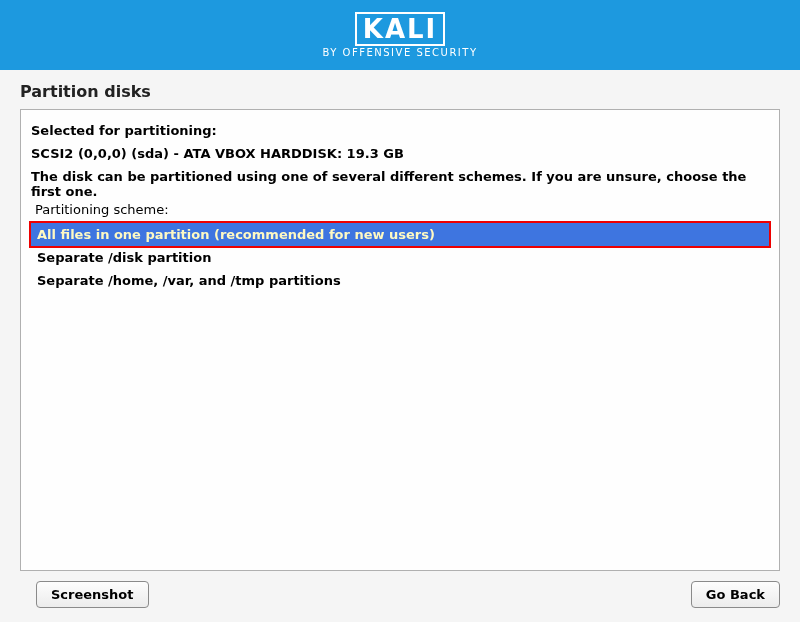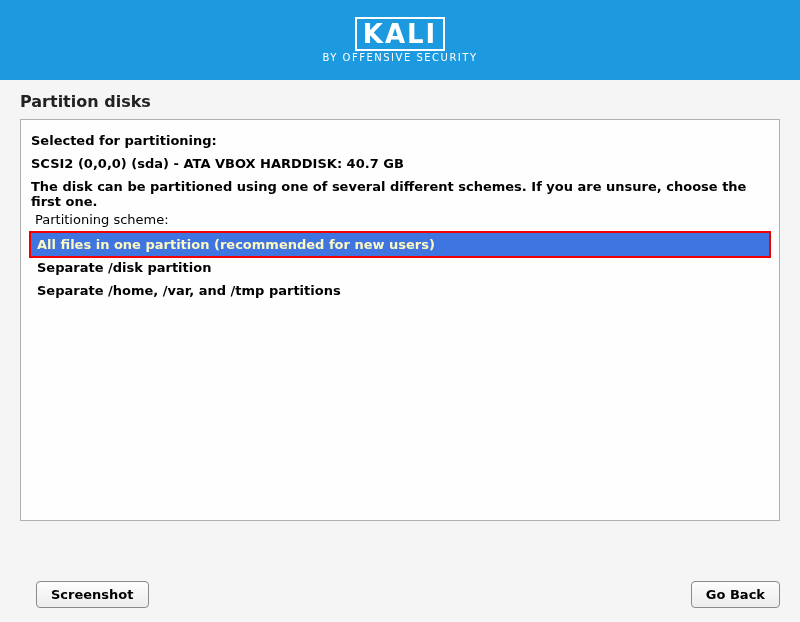--- a/index.html
+++ b/index.html
@@ -6,21 +6,21 @@
   html, body {
     margin: 0; padding: 0;
     width: 800px; height: 622px;
     font-family: "DejaVu Sans", "Liberation Sans", Arial, sans-serif;
     font-size: 13px;
     background: #f5f5f5;
     overflow: hidden;
   }
   .header {
     width: 100%;
-    height: 80px;
+    height: 70px;
     background: #1d99df;
     display: flex;
     align-items: center;
     justify-content: center;
   }
   .logo {
     display: flex;
     flex-direction: column;
     align-items: center;
     color: #fff;
@@ -45,21 +45,21 @@
   .page-title {
     padding: 12px 20px 8px 20px;
     font-weight: bold;
     font-size: 16px;
     color: #222;
   }
   .panel {
     margin: 0 20px;
     border: 1px solid #b0b0b0;
     background: #fefefe;
-    height: 402px;
+    height: 462px;
     padding: 10px 10px;
     position: relative;
   }
   .panel .strong { font-weight: bold; }
   .panel .line { margin: 3px 0; }
   .panel .italic { }
   .option-list {
     margin-top: 6px;
     border: 2px solid #ee0000;
     border-bottom: none;
@@ -111,21 +111,21 @@
     </span>
     <span class="logo-sub">BY OFFENSIVE SECURITY</span>
   </div>
 </div>
 
 <div class="page-title">Partition disks</div>
 
 <div class="panel">
   <div class="line strong">Selected for partitioning:</div>
   <div class="spacer"></div>
-  <div class="line strong">SCSI2 (0,0,0) (sda) - ATA VBOX HARDDISK: 40.7 GB</div>
+  <div class="line strong">SCSI2 (0,0,0) (sda) - ATA VBOX HARDDISK: 19.3 GB</div>
   <div class="spacer"></div>
   <div class="line strong">The disk can be partitioned using one of several different schemes. If you are unsure, choose the first one.</div>
   <div class="line italic" style="margin-left:4px;">Partitioning scheme:</div>
 
   <div class="option-list">
     <div class="option selected">All files in one partition (recommended for new users)</div>
     <div class="option">Separate /disk partition</div>
     <div class="option">Separate /home, /var, and /tmp partitions</div>
   </div>
 </div>

